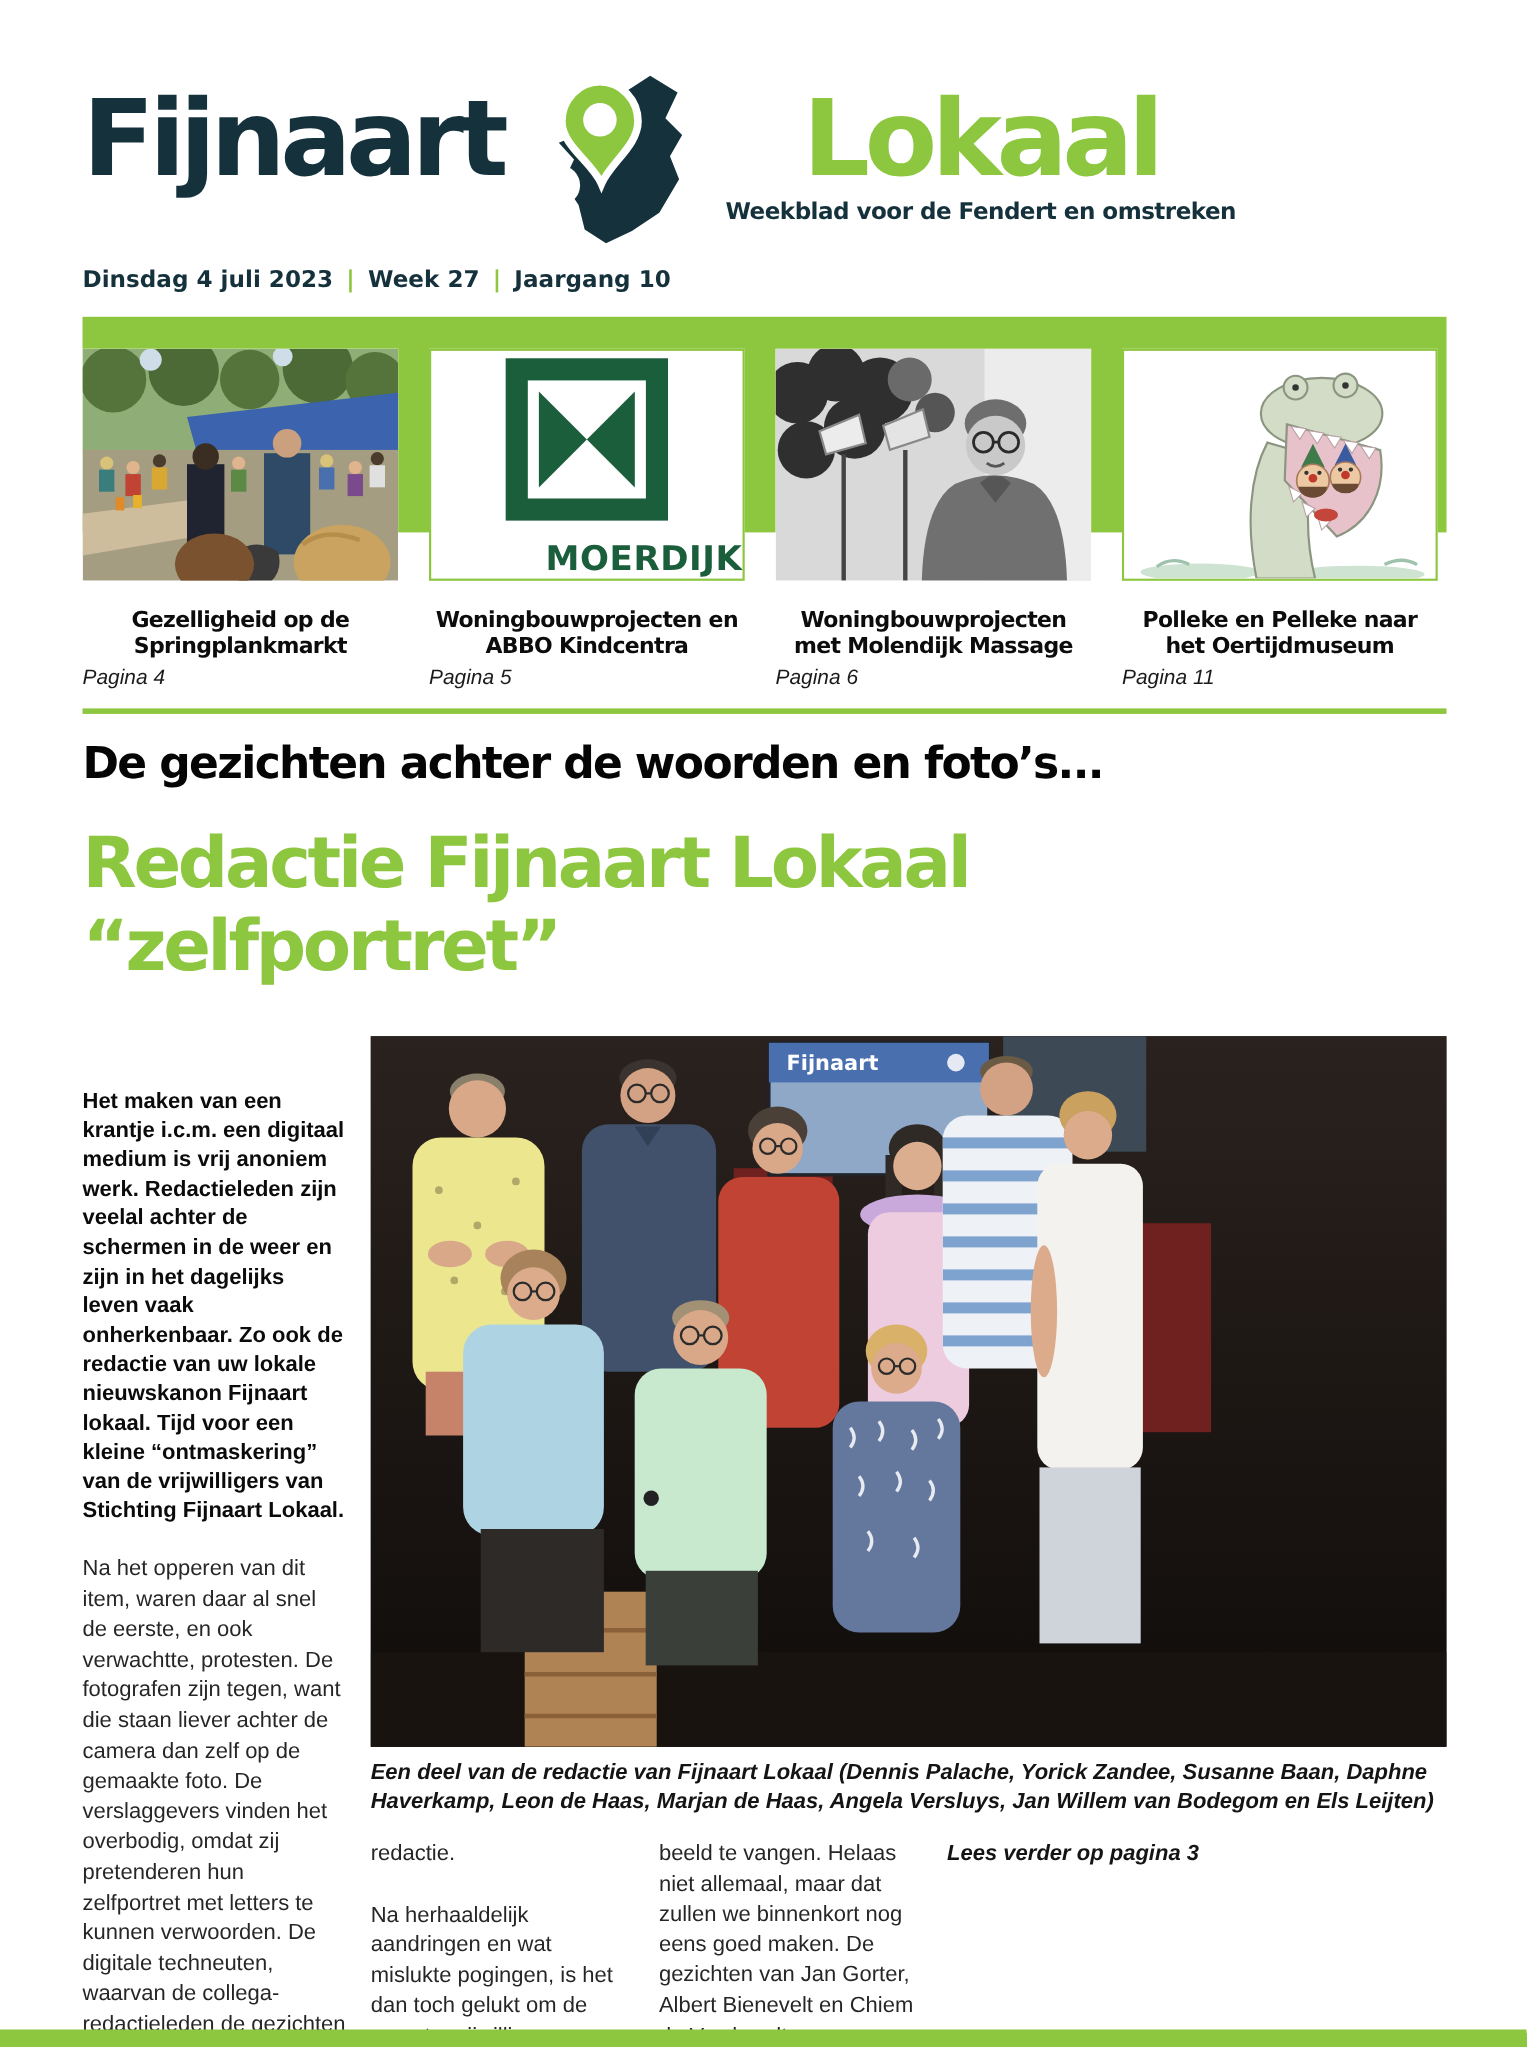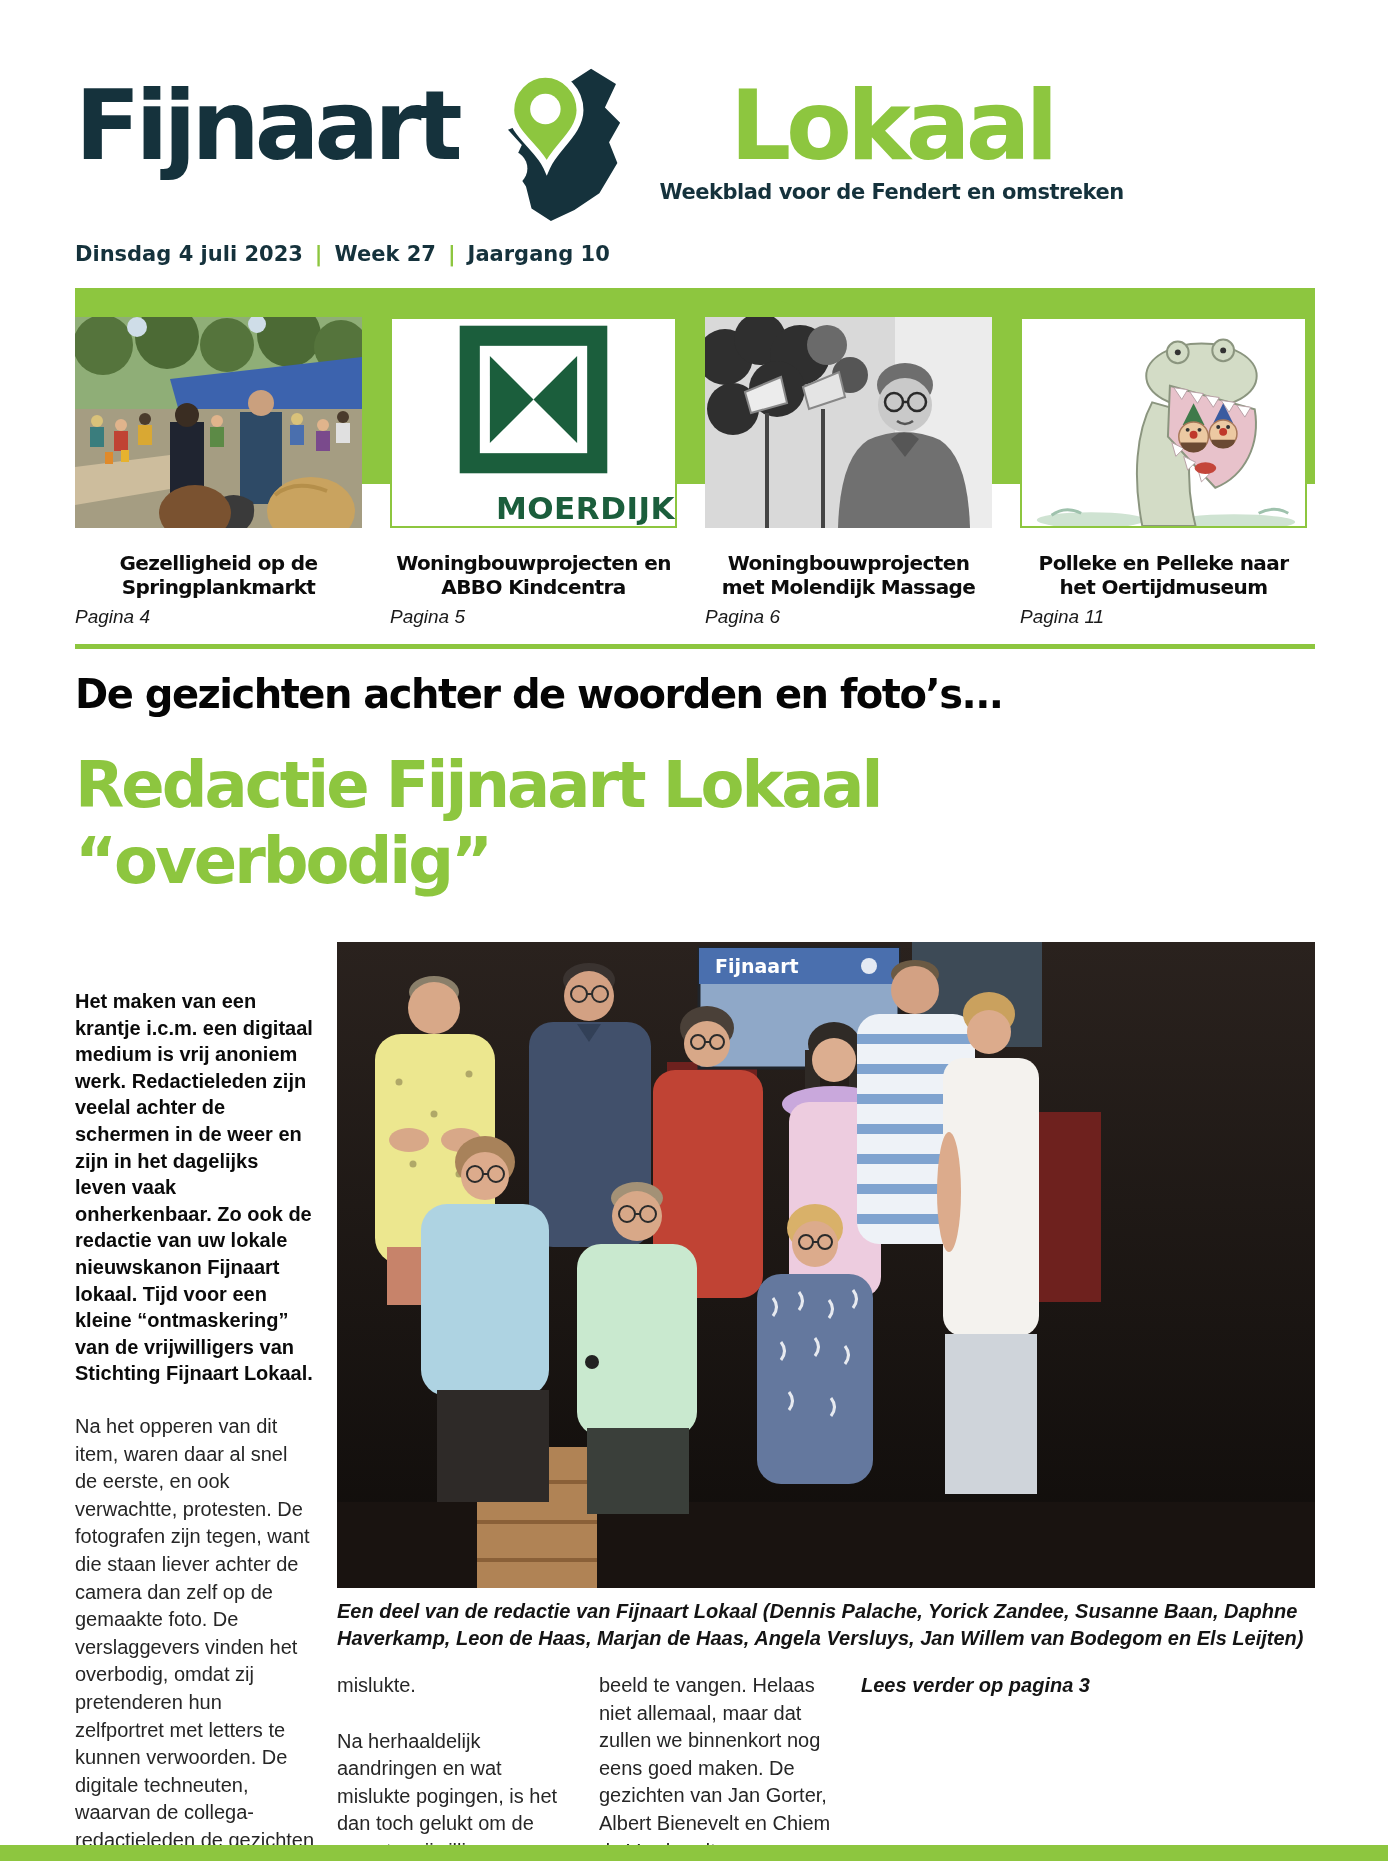--- a/index.html
+++ b/index.html
@@ -241,21 +241,21 @@
       <div>
         <div class="teaser-title">Polleke en Pelleke naar het Oertijdmuseum</div>
         <div class="teaser-page">Pagina 11</div>
       </div>
     </div>
 
     <div class="green-rule"></div>
 
     <h2 class="kicker">De gezichten achter de woorden en foto’s...</h2>
     <h1 class="headline"><span>Redactie Fijnaart Lokaal</span><br>
-      <span>“overbodig”</span></h1>
+      <span>“zelfportret”</span></h1>
 
     <div class="main">
 
       <div class="col-left">
         <p class="intro">Het maken van een krantje i.c.m. een digitaal medium is vrij anoniem werk. Redactieleden zijn veelal achter de schermen in de weer en zijn in het dagelijks leven vaak onherkenbaar. Zo ook de redactie van uw lokale nieuwskanon Fijnaart lokaal. Tijd voor een kleine “ontmaskering” van de vrijwilligers van Stichting Fijnaart Lokaal.</p>
         <p class="para">Na het opperen van dit item, waren daar al snel de eerste, en ook verwachtte, protesten. De fotografen zijn tegen, want die staan liever achter de camera dan zelf op de gemaakte foto. De verslaggevers vinden het overbodig, omdat zij pretenderen hun zelfportret met letters te kunnen verwoorden. De digitale techneuten, waarvan de collega-redactieleden de gezichten niet eens kennen, omdat er altijd een beeldscherm voor zit, vinden gezichtsherkenning iets voor het ontgrendelen van een</p>
       </div>
 
       <div class="col-right">
         <div class="photo">
@@ -396,21 +396,21 @@
                   <path d="M494,456 q7,9 0,18"></path>
               </g>
             </g>
           </svg>
         </div>
 
         <p class="photo-caption">Een deel van de redactie van Fijnaart Lokaal (Dennis Palache, Yorick Zandee, Susanne Baan, Daphne Haverkamp, Leon de Haas, Marjan de Haas, Angela Versluys, Jan Willem van Bodegom en Els Leijten)</p>
 
         <div class="bottom-cols">
           <div>
-            <p>mislukte.</p>
+            <p>redactie.</p>
             <p>Na herhaaldelijk aandringen en wat mislukte pogingen, is het dan toch gelukt om de meeste vrijwilligers op</p>
           </div>
           <div>
             <p>beeld te vangen. Helaas niet allemaal, maar dat zullen we binnenkort nog eens goed maken. De gezichten van Jan Gorter, Albert Bienevelt en Chiem de Vos houdt u van</p>
           </div>
           <div>
             <p class="read-more">Lees verder op pagina 3</p>
           </div>
         </div>
       </div>

